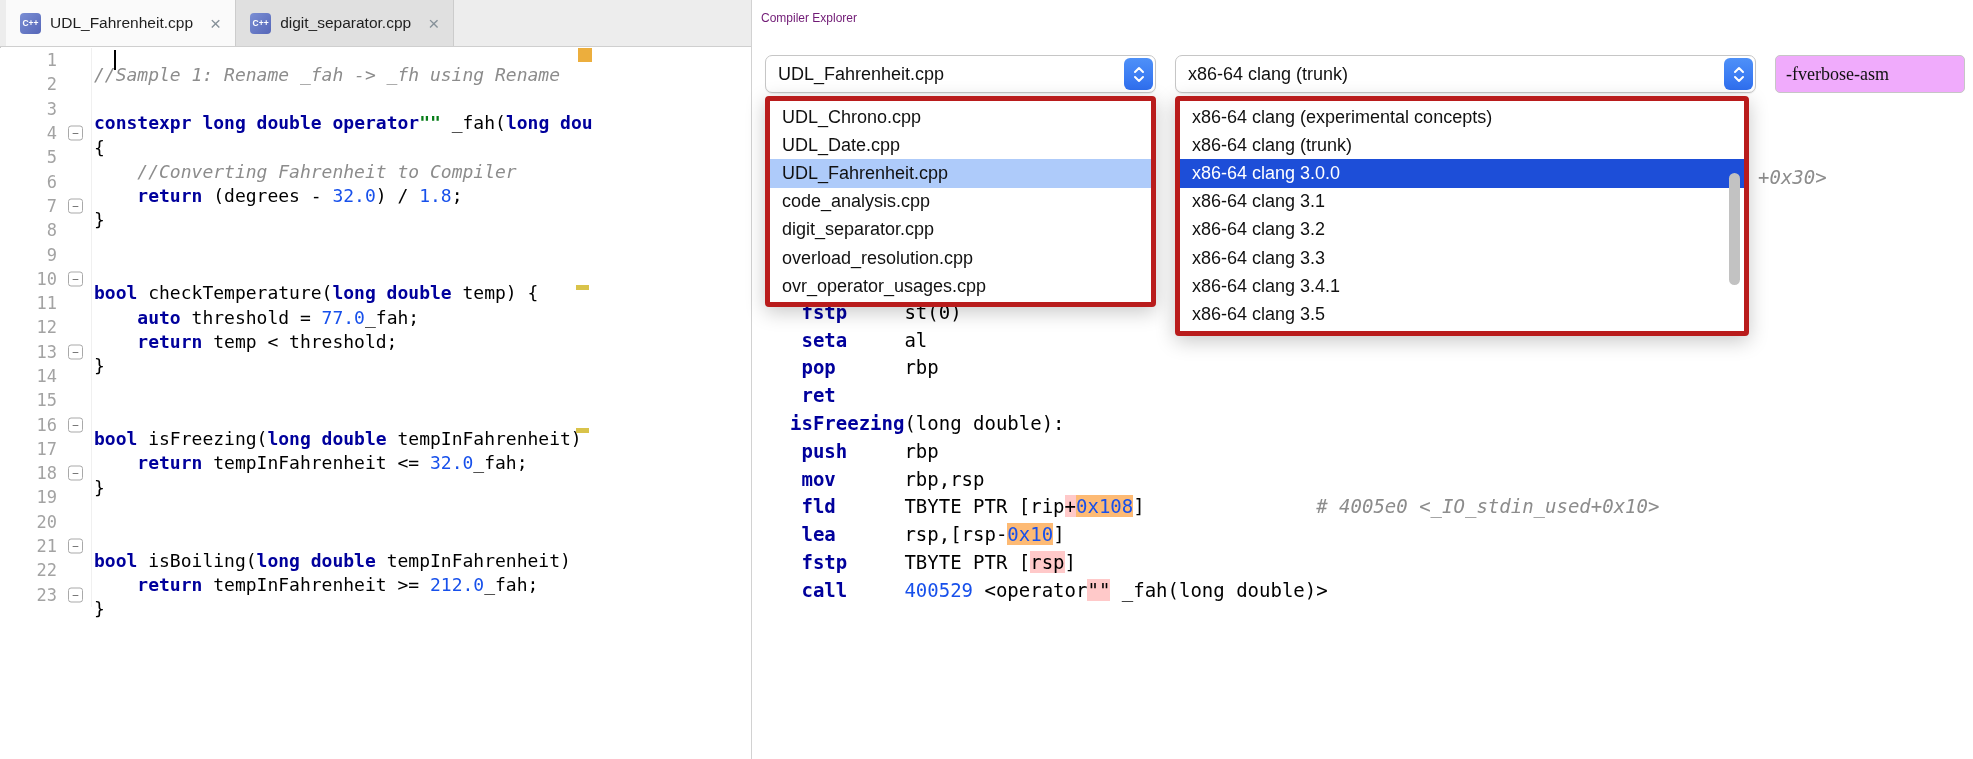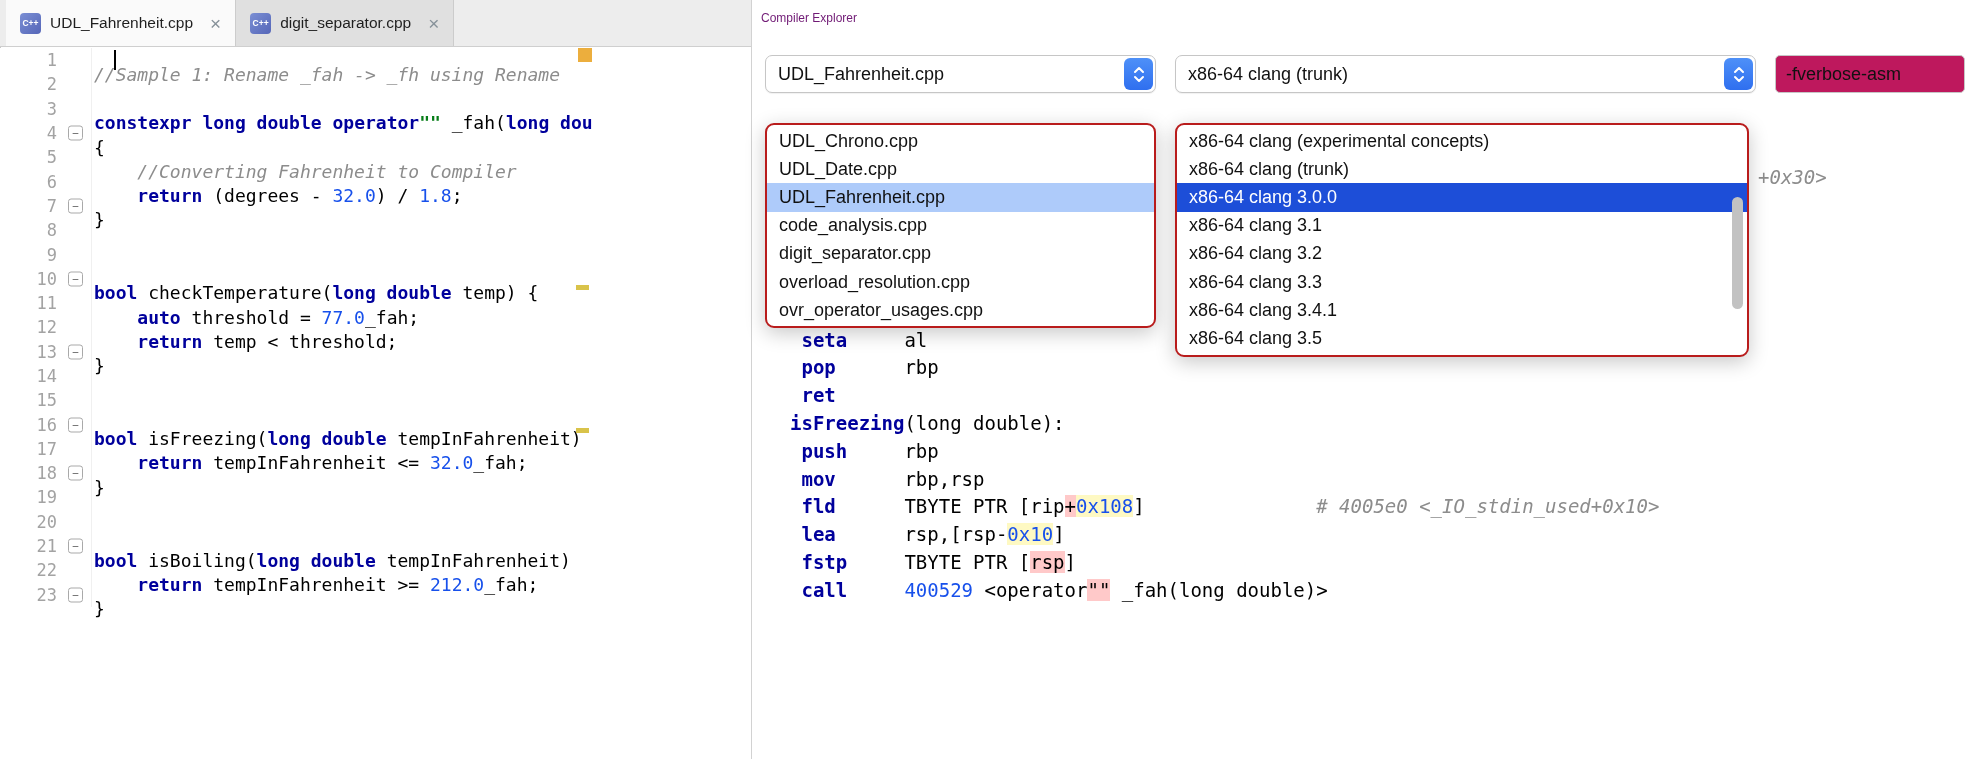--- a/index.html
+++ b/index.html
@@ -26,47 +26,47 @@
   .lnum{padding-right:34px;}
   .fold{position:absolute;right:8px;top:50%;transform:translateY(-50%);width:13px;height:13px;
         border:1px solid #a9a9a9;border-radius:3px;background:#fff;color:#6e6e6e;font-size:11px;
         line-height:11px;display:flex;align-items:center;justify-content:center;}
   .code{white-space:pre;overflow:hidden;padding-left:2px;margin-top:28px;}
   .seg-pln{color:#000;}
   .seg-kw{color:#00009c;font-weight:bold;}
   .seg-num{color:#1750eb;}
   .seg-cmt{color:#8c8c8c;font-style:italic;}
   .seg-str{color:#067d17;font-weight:bold;}
-  .seg-hln{color:#1750eb;background:#fef9c3;}
+  .seg-hln{color:#1750eb;background:#fdba74;}
   .seg-hlp{color:#000;background:#ffc9c9;}
   .caret{position:absolute;left:114px;top:2px;width:2px;height:20px;background:#000;}
   .mark{position:absolute;}
   .mark.sq{left:578px;top:0;width:14px;height:14px;background:#ecae3d;}
   .mark.d1{left:576px;top:237px;width:13px;height:5px;background:#d9c34a;}
   .mark.d2{left:576px;top:380px;width:13px;height:5px;background:#d9c34a;}
 
   
   .panel{position:absolute;left:751px;top:0;right:0;bottom:0;background:#fff;border-left:1px solid #d2d2d2;}
   .panel-title{position:absolute;left:9px;top:11px;font-size:12px;color:#701a75;}
 
   .combo{position:absolute;top:55px;height:38px;background:#fff;border:1px solid #c6c6c6;border-radius:7px;
          display:flex;align-items:center;font-size:18px;color:#111;box-sizing:border-box;box-shadow:0 1px 1px rgba(0,0,0,.06);}
   .combo .val{padding-left:12px;flex:1;white-space:nowrap;overflow:hidden;}
   .combo1{left:13px;width:391px;}
   .combo2{left:423px;width:581px;}
   .stepper{position:absolute;right:2px;top:2px;bottom:2px;width:29px;border-radius:6px;
            background:linear-gradient(#4e90f8,#2f6fef);display:flex;flex-direction:column;
            align-items:center;justify-content:center;gap:1px;}
   .optfield{position:absolute;left:1023px;top:55px;width:190px;height:38px;box-sizing:border-box;
-            border:1px solid #c6c6c6;border-radius:5px;font-family:Liberation Sans, sans-serif;
-            font-size:18px;color:#111;padding:0 10px;outline:none;background:#be185d;}
-
-  .popup{position:absolute;top:96px;background:#fff;border:2px solid #b91c1c;border-radius:9px;
+            border:1px solid #c6c6c6;border-radius:5px;font-family:Liberation Serif, serif;
+            font-size:18px;color:#111;padding:0 10px;outline:none;background:#f0abfc;}
+
+  .popup{position:absolute;top:96px;background:#fff;border:5px solid #b91c1c;border-radius:4px;
          box-shadow:0 5px 20px rgba(0,0,0,.22);z-index:5;font-size:18px;color:#111;
-         padding:2px 0;box-sizing:border-box;margin-top:27px;}
+         padding:2px 0;box-sizing:border-box;}
   .popup1{left:13px;width:391px;}
   .popup2{left:423px;width:574px;}
   .pitem{height:28.2px;display:flex;align-items:center;padding:0 12px;white-space:nowrap;}
   .pitem.sel-light{background:#aecbfa;}
   .pitem.sel-blue{background:#1d4ed8;color:#fff;}
   .thumb{position:absolute;right:4px;top:72px;width:11px;height:112px;background:#c2c2c2;border-radius:6px;}
 
   .asm{position:absolute;left:0;top:271px;right:0;padding-left:38px;
        font-family:"DejaVu Sans Mono",monospace;font-size:19px;}
   .asm-row{height:27.8px;line-height:27.8px;white-space:pre;}

